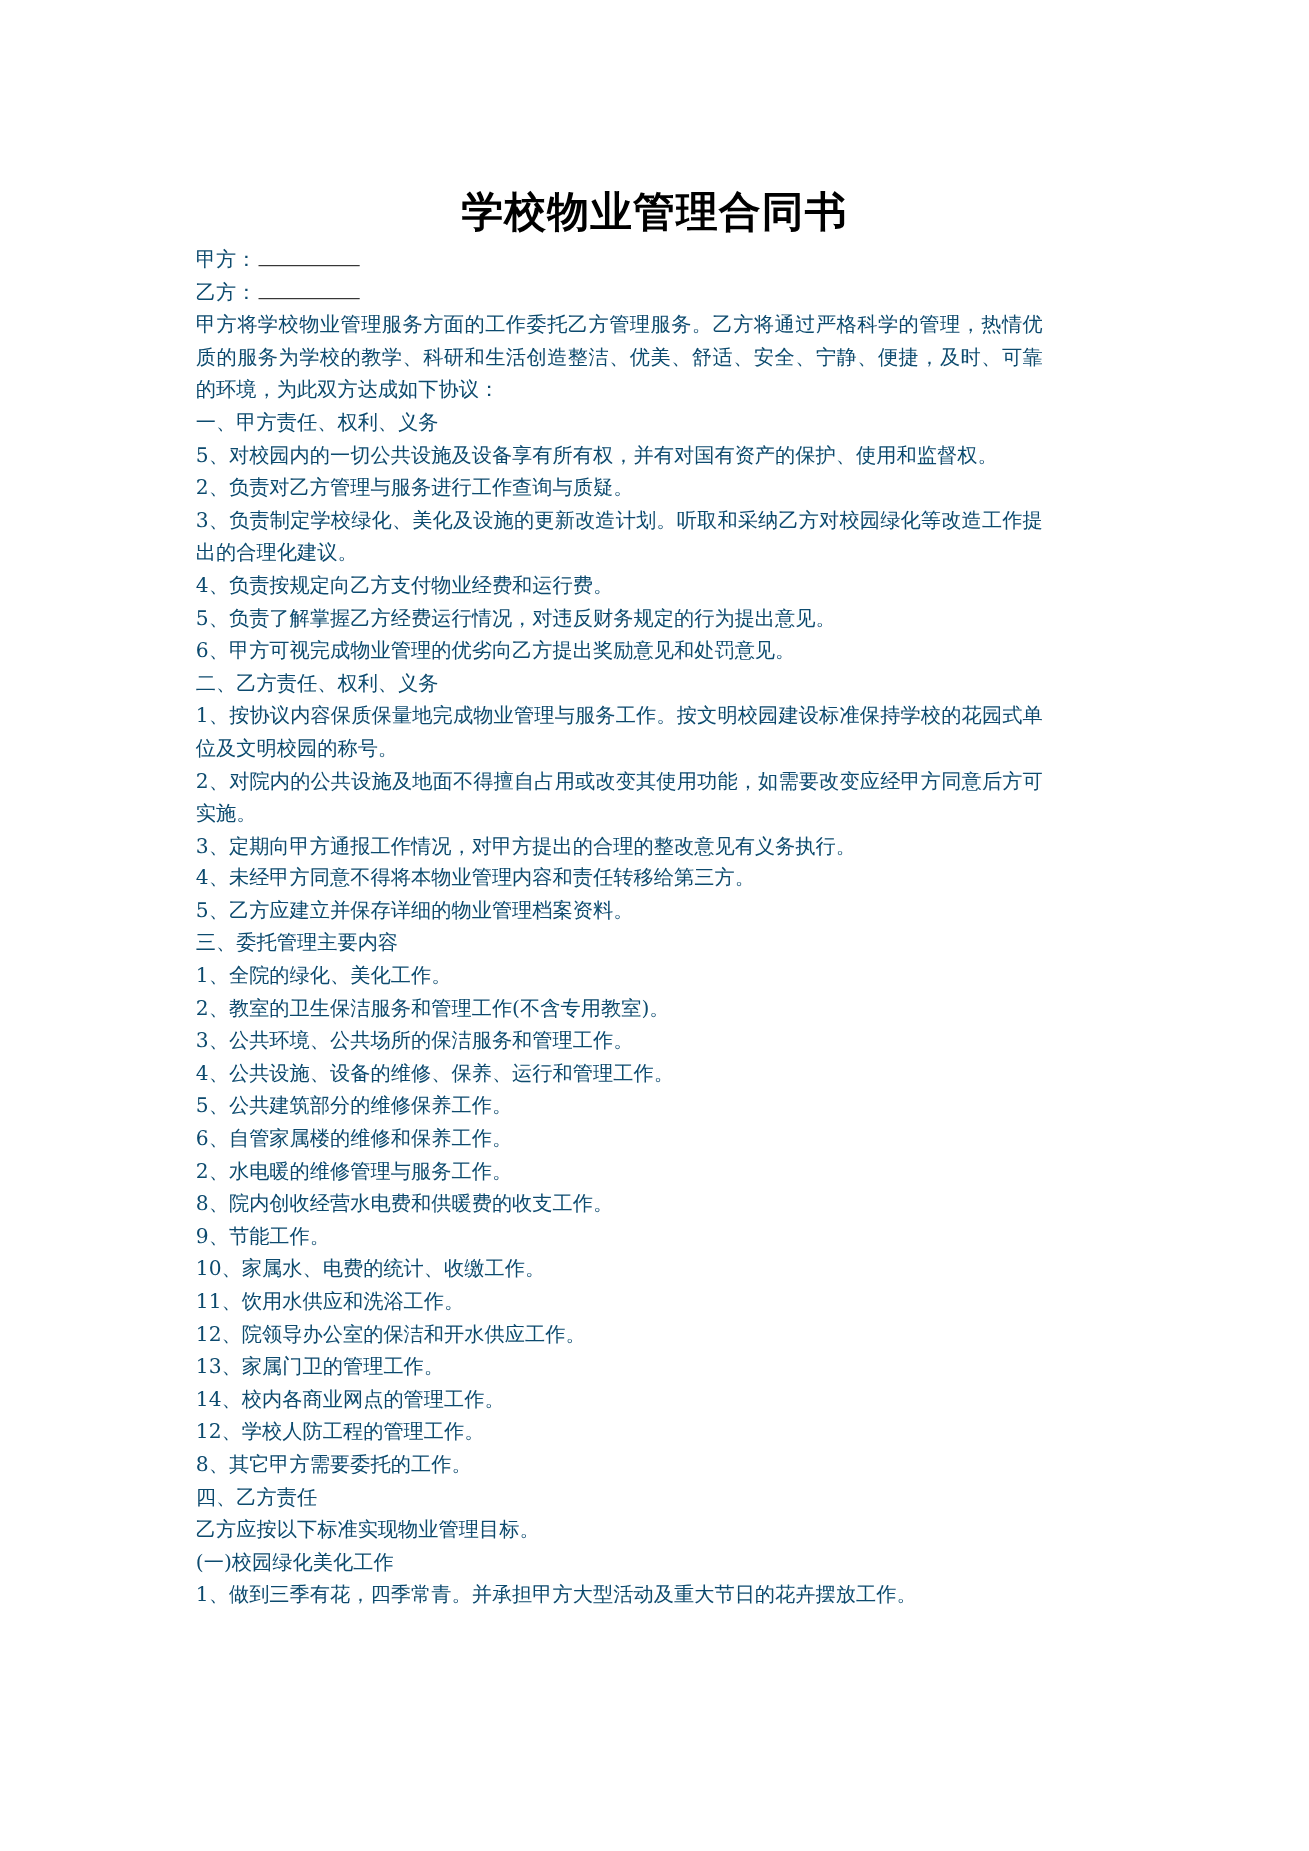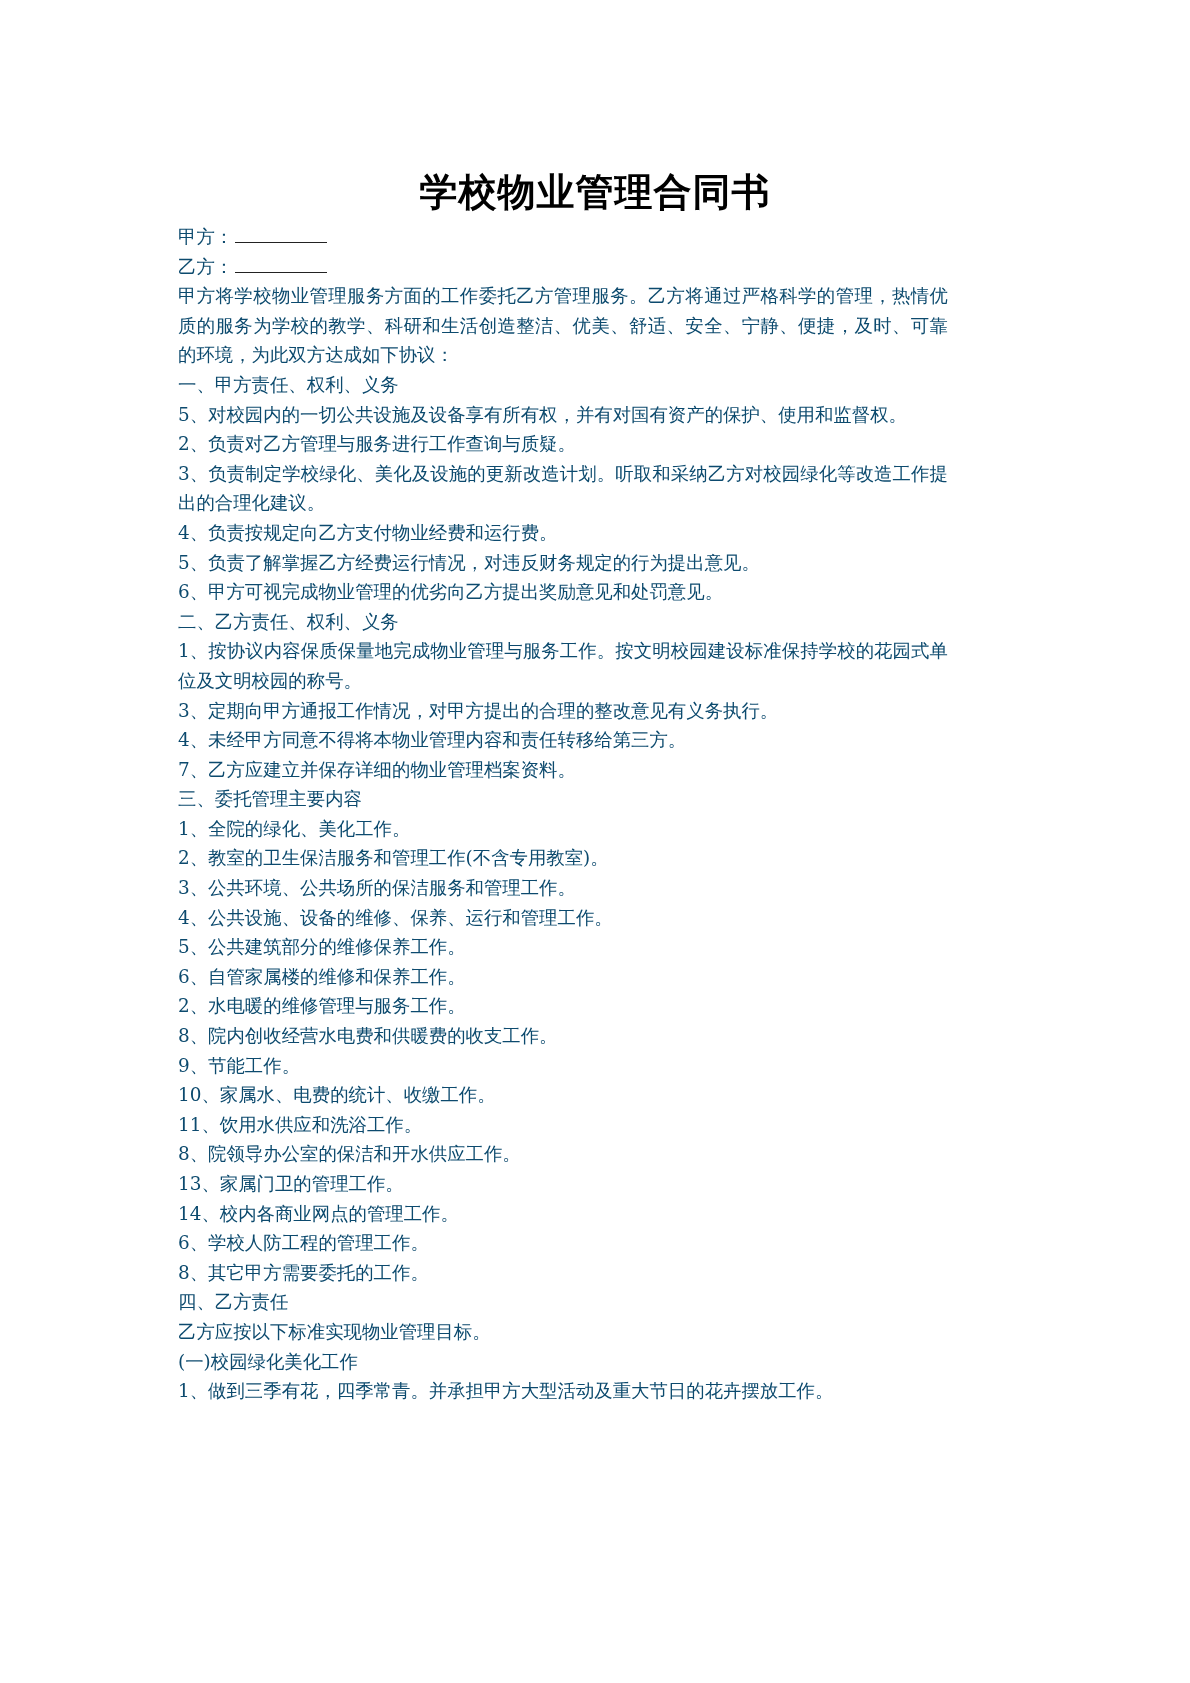--- a/index.html
+++ b/index.html
@@ -38,40 +38,41 @@
     <div class="line">一、甲方责任、权利、义务</div>
     <div class="para">5、对校园内的一切公共设施及设备享有所有权，并有对国有资产的保护、使用和监督权。</div>
     <div class="para">2、负责对乙方管理与服务进行工作查询与质疑。</div>
     <div class="para">3、负责制定学校绿化、美化及设施的更新改造计划。听取和采纳乙方对校园绿化等改造工作提出的合理化建议。</div>
     <div class="para">4、负责按规定向乙方支付物业经费和运行费。</div>
     <div class="para">5、负责了解掌握乙方经费运行情况，对违反财务规定的行为提出意见。</div>
     <div class="para">6、甲方可视完成物业管理的优劣向乙方提出奖励意见和处罚意见。</div>
 
     <div class="line">二、乙方责任、权利、义务</div>
     <div class="para">1、按协议内容保质保量地完成物业管理与服务工作。按文明校园建设标准保持学校的花园式单位及文明校园的称号。</div>
+    <div class="para">2、对院内的公共设施及地面不得擅自占用或改变其使用功能，如需要改变应经甲方同意后方可实施。</div>
     <div class="para">3、定期向甲方通报工作情况，对甲方提出的合理的整改意见有义务执行。</div>
     <div class="para">4、未经甲方同意不得将本物业管理内容和责任转移给第三方。</div>
-    <div class="para">7、乙方应建立并保存详细的物业管理档案资料。</div>
+    <div class="para">5、乙方应建立并保存详细的物业管理档案资料。</div>
 
     <div class="line">三、委托管理主要内容</div>
     <div class="para">1、全院的绿化、美化工作。</div>
     <div class="para">2、教室的卫生保洁服务和管理工作(不含专用教室)。</div>
     <div class="para">3、公共环境、公共场所的保洁服务和管理工作。</div>
     <div class="para">4、公共设施、设备的维修、保养、运行和管理工作。</div>
     <div class="para">5、公共建筑部分的维修保养工作。</div>
     <div class="para">6、自管家属楼的维修和保养工作。</div>
     <div class="para">2、水电暖的维修管理与服务工作。</div>
     <div class="para">8、院内创收经营水电费和供暖费的收支工作。</div>
     <div class="para">9、节能工作。</div>
     <div class="para">10、家属水、电费的统计、收缴工作。</div>
     <div class="para">11、饮用水供应和洗浴工作。</div>
-    <div class="para">8、院领导办公室的保洁和开水供应工作。</div>
+    <div class="para">12、院领导办公室的保洁和开水供应工作。</div>
     <div class="para">13、家属门卫的管理工作。</div>
     <div class="para">14、校内各商业网点的管理工作。</div>
-    <div class="para">6、学校人防工程的管理工作。</div>
+    <div class="para">12、学校人防工程的管理工作。</div>
     <div class="para">8、其它甲方需要委托的工作。</div>
 
     <div class="line">四、乙方责任</div>
     <div class="para">乙方应按以下标准实现物业管理目标。</div>
     <div class="para">(一)校园绿化美化工作</div>
     <div class="para">1、做到三季有花，四季常青。并承担甲方大型活动及重大节日的花卉摆放工作。</div>
   </div>
 </div>
 
 </body></html>

